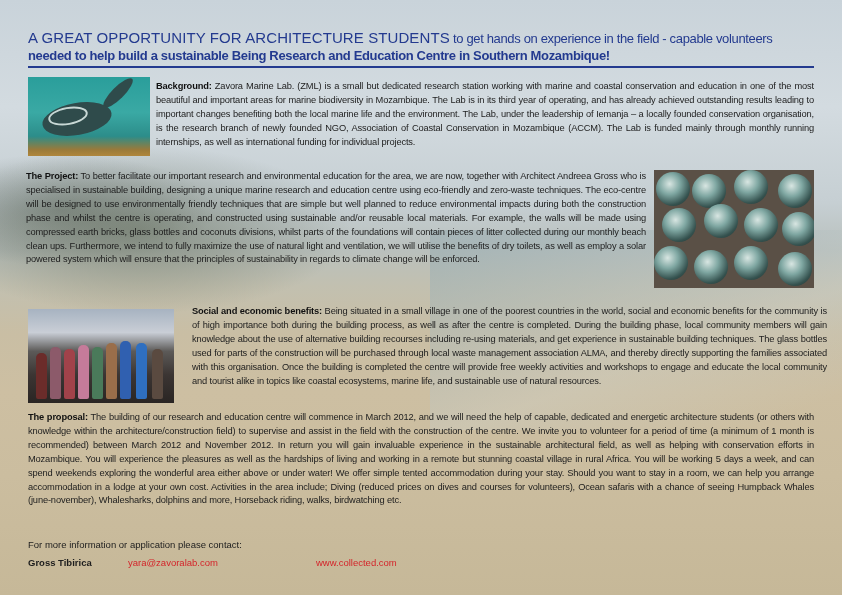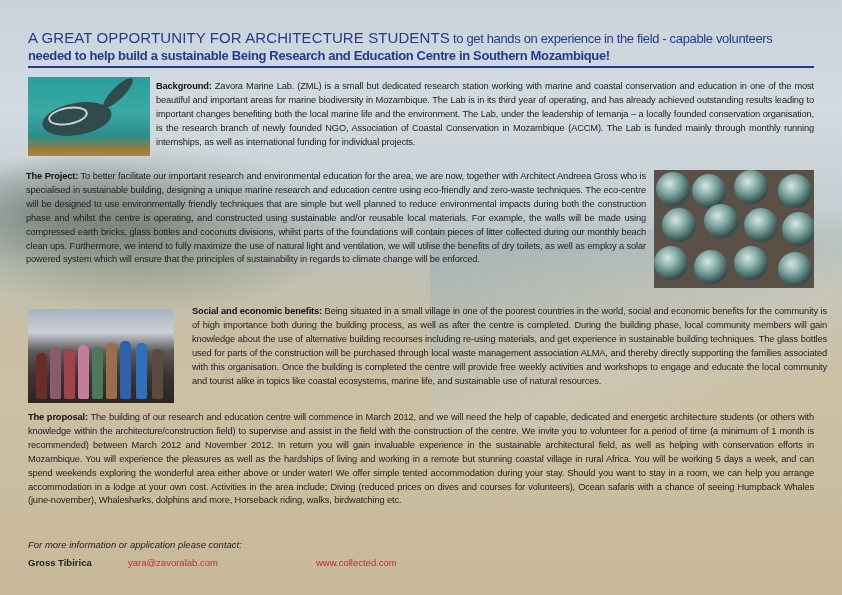--- a/index.html
+++ b/index.html
@@ -60,21 +60,21 @@
   .bottle {
     position: absolute; width: 34px; height: 34px; border-radius: 50%;
     background: radial-gradient(circle at 40% 35%, #d8e6e2 0%, #7fa7a2 35%, #35524f 70%, #1f2a28 100%);
   }
   .people {
     left: 28px; top: 309px; width: 146px; height: 94px;
     background: linear-gradient(180deg, #a7b3c1 0%, #c9ced6 25%, #5c5a58 45%, #3b3533 70%, #2a2523 100%);
   }
   .person { position: absolute; bottom: 4px; width: 11px; border-radius: 5px 5px 2px 2px; }
 
-  .contact-label { position: absolute; left: 28px; top: 539px; font-size: 9.5px; font-style: italic; }
+  .contact-label { position: absolute; left: 28px; top: 539px; font-size: 9.5px; }
   .contact-row { position: absolute; left: 28px; top: 557px; font-size: 9.5px; width: 500px; }
   .contact-name { position: absolute; left: 0; font-weight: bold; }
   .contact-email { position: absolute; left: 100px; color: #d4242a; }
   .contact-web { position: absolute; left: 288px; color: #d4242a; }
 </style>
 </head>
 <body>
 
 <div class="bg"></div>
 <div class="sea"></div>

